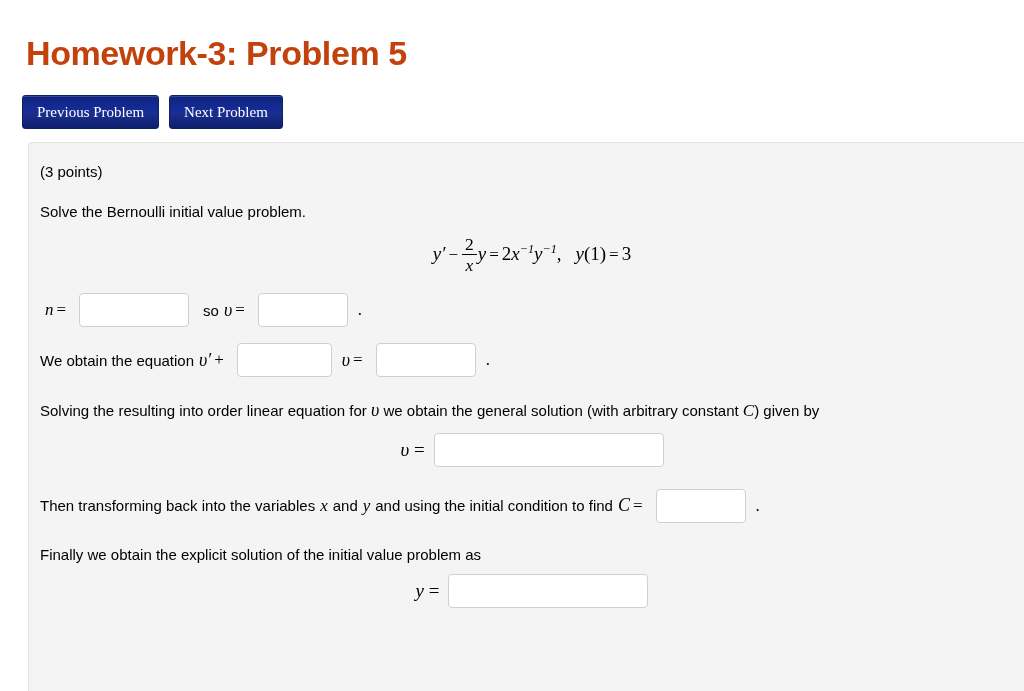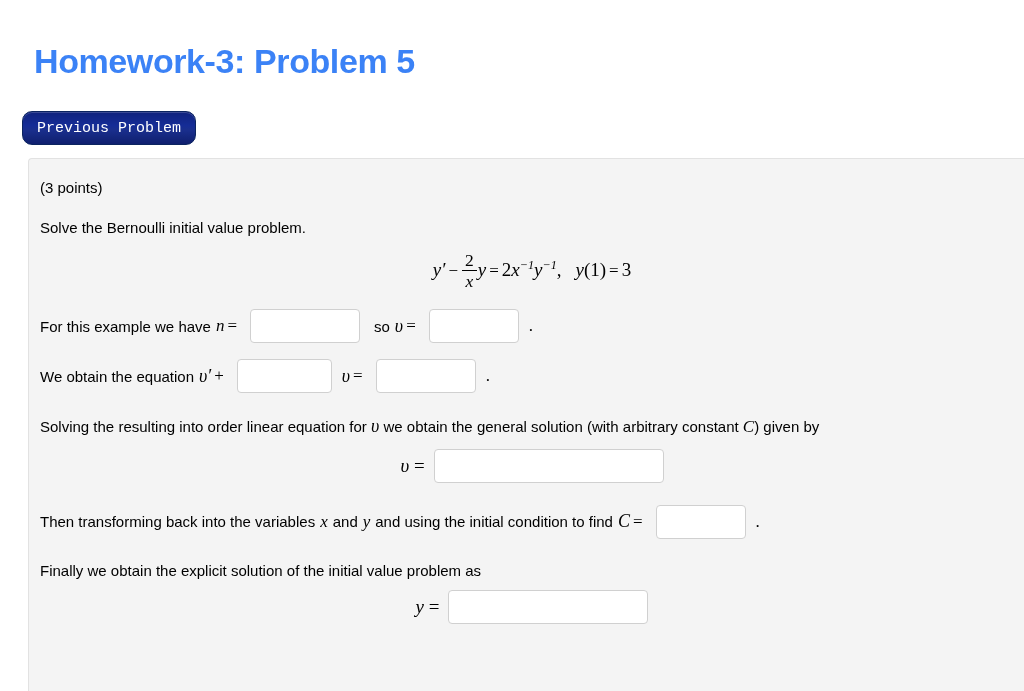--- a/index.html
+++ b/index.html
@@ -12,47 +12,47 @@
     height: 691px;
     font-family: "Liberation Sans", sans-serif;
     color: #000000;
     overflow: hidden;
   }
 
   .page-title {
     font-size: 34px;
     font-weight: bold;
     letter-spacing: -0.4px;
-    margin: 12px;
+    margin: 4px;
     padding: 30px 0 0 22px;
     line-height: 1.15;
-    color: #3b82f6;
+    color: #c2410c;
   }
 
   .button-bar {
     padding: 18px 0 0 22px;
     display: flex;
     gap: 10px;
     align-items: flex-start;
   }
 
   .nav-button {
     display: inline-block;
     border: 1px solid #0b2460;
-    border-radius: 10px;
+    border-radius: 3px;
     padding: 0 14px;
     height: 34px;
     line-height: 33px;
     font-size: 15px;
     color: #ffffff;
     background: linear-gradient(to bottom, #10237e 0%, #152c96 42%, #1a2f8e 55%, #0f1f6e 100%);
     box-shadow: inset 0 1px 0 rgba(255,255,255,0.18);
     cursor: pointer;
     white-space: nowrap;
-    font-family: Liberation Mono, monospace;
+    font-family: Liberation Serif, serif;
     text-align: center;
   }
 
   .problem-panel {
     margin-top: 13px;
     margin-left: 28px;
     background: #f4f4f4;
     border: 1px solid #e2e2e2;
     border-right: none;
     border-radius: 4px 0 0 4px;
@@ -181,38 +181,38 @@
     padding-left: 10px;
   }
 </style>
 </head>
 <body>
 
 <h1 class="page-title">Homework-3: Problem 5</h1>
 
 <div class="button-bar">
   <button class="nav-button">Previous Problem</button>
+  <button class="nav-button">Next Problem</button>
 </div>
 
 <div class="problem-panel">
 
   <div class="points-line">(3 points)</div>
 
   <div class="row-spacer-md"></div>
 
   <div class="prose">Solve the Bernoulli initial value problem.</div>
 
   <div class="display-eq">
     <span class="ital">y′</span><span class="mo">−</span><span class="frac"><span class="num">2</span><span class="den">x</span></span><span class="ital">y</span><span class="mo">=</span><span class="up">2</span><span class="ital">x</span><sup>−1</sup><span class="ital">y</span><sup>−1</sup><span class="up">,</span><span class="gap-md"></span><span class="ital">y</span><span class="up">(</span><span class="up">1</span><span class="up">)</span><span class="mo">=</span><span class="up">3</span>
   </div>
 
   <div class="row-spacer-sm"></div>
 
   <div class="inline-row">
-    <span class="txt">For this example we have</span>
     <span class="mi" style="padding-left:5px;">n</span>
     <span class="mo">=</span>
     <span class="gap-sm"></span>
     <input class="answer-box box-w110" type="text" value="" style="">
     <span class="gap-md"></span>
     <span class="txt">so</span>
     <span class="mi-up" style="padding-left:5px;">υ</span>
     <span class="mo">=</span>
     <span class="gap-sm"></span>
     <input class="answer-box box-w90" type="text" value="" style="">

